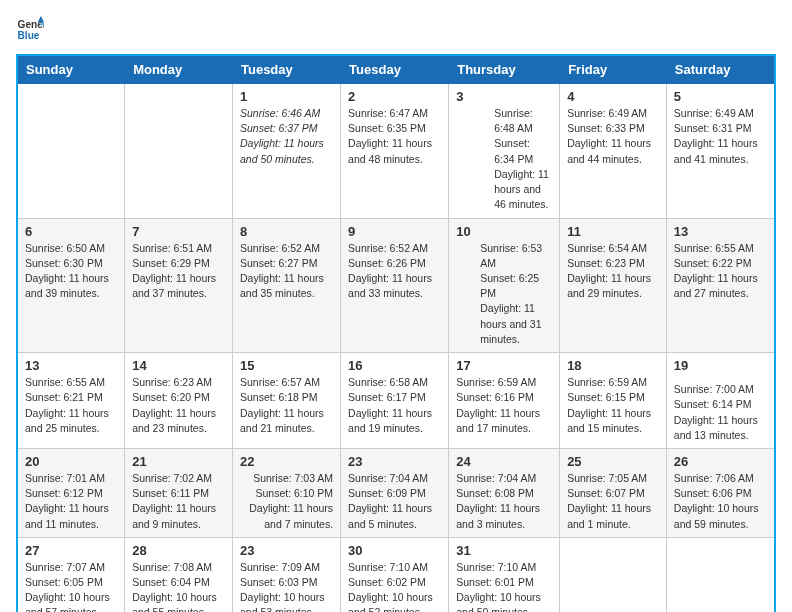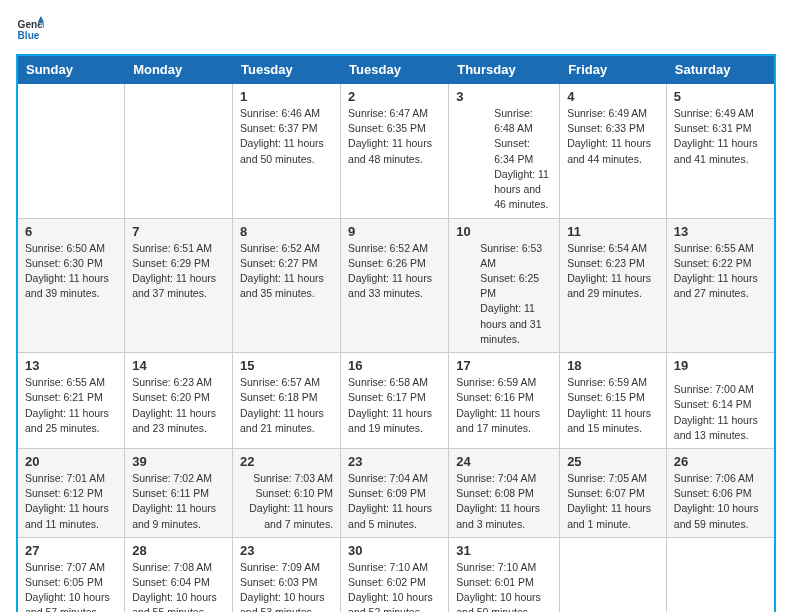--- a/index.html
+++ b/index.html
@@ -113,21 +113,21 @@
         <th>Friday</th>
         <th>Saturday</th>
       </tr>
   </thead>
   <tbody id="calendar-body">
   <tr>
         <td class="empty-cell"></td>
         <td class="empty-cell"></td>
         <td>
           <span class="day-number">1</span>
-          <div class="day-info" style="white-space: pre-line;">Sunrise: 6:46 AM
+          <div class="day-info" style="white-space: pre-line; font-style: italic;">Sunrise: 6:46 AM
 Sunset: 6:37 PM
 Daylight: 11 hours and 50 minutes.</div>
         </td>
         <td>
           <span class="day-number">2</span>
           <div class="day-info" style="white-space: pre-line;">Sunrise: 6:47 AM
 Sunset: 6:35 PM
 Daylight: 11 hours and 48 minutes.</div>
         </td>
         <td>
@@ -238,21 +238,21 @@
         </td>
       </tr>
       <tr>
         <td>
           <span class="day-number">20</span>
           <div class="day-info" style="white-space: pre-line;">Sunrise: 7:01 AM
 Sunset: 6:12 PM
 Daylight: 11 hours and 11 minutes.</div>
         </td>
         <td>
-          <span class="day-number">39</span>
+          <span class="day-number">21</span>
           <div class="day-info" style="white-space: pre-line;">Sunrise: 7:02 AM
 Sunset: 6:11 PM
 Daylight: 11 hours and 9 minutes.</div>
         </td>
         <td>
           <span class="day-number">22</span>
           <div class="day-info" style="white-space: pre-line; text-align: right;">Sunrise: 7:03 AM
 Sunset: 6:10 PM
 Daylight: 11 hours and 7 minutes.</div>
         </td>

